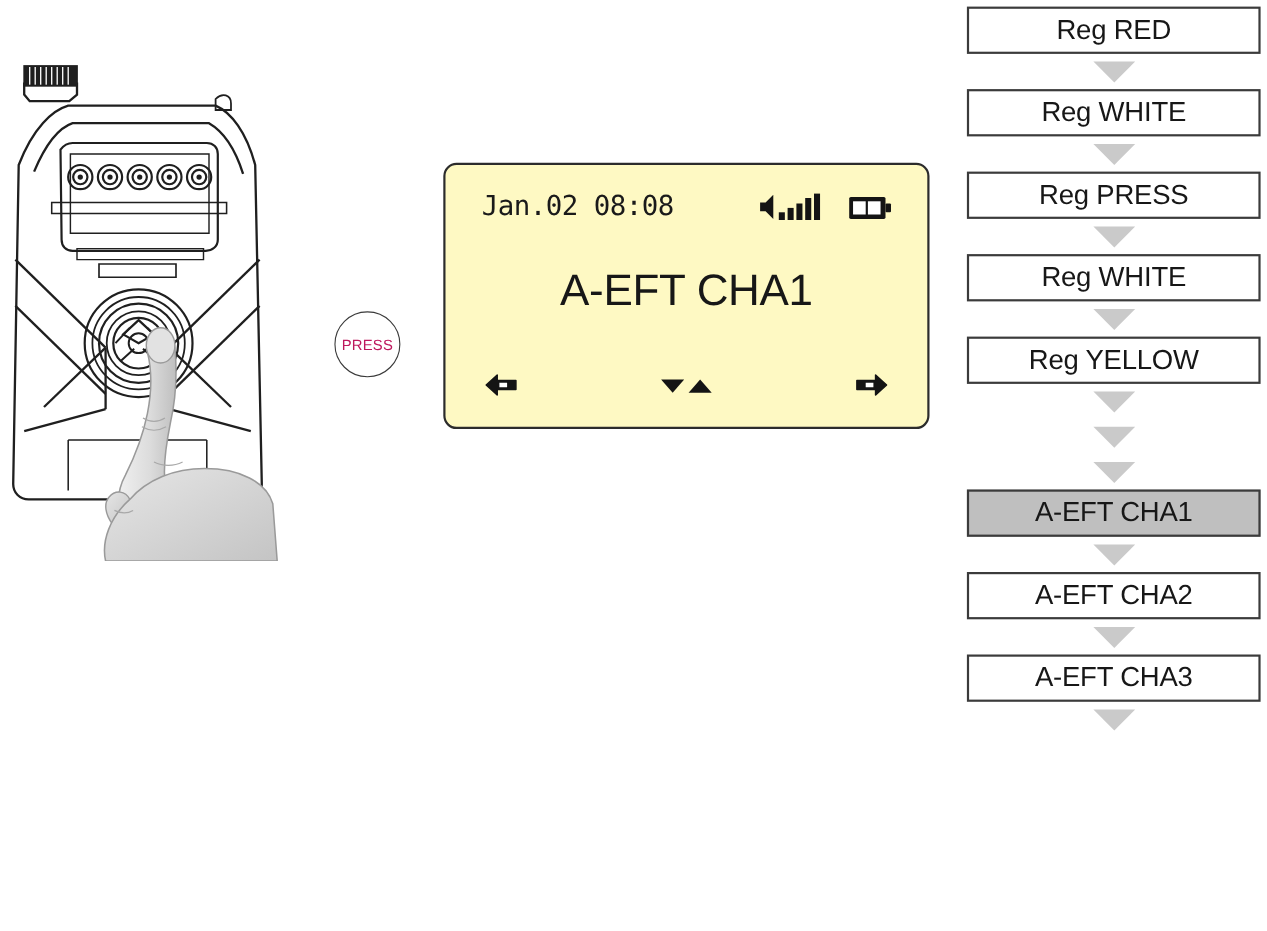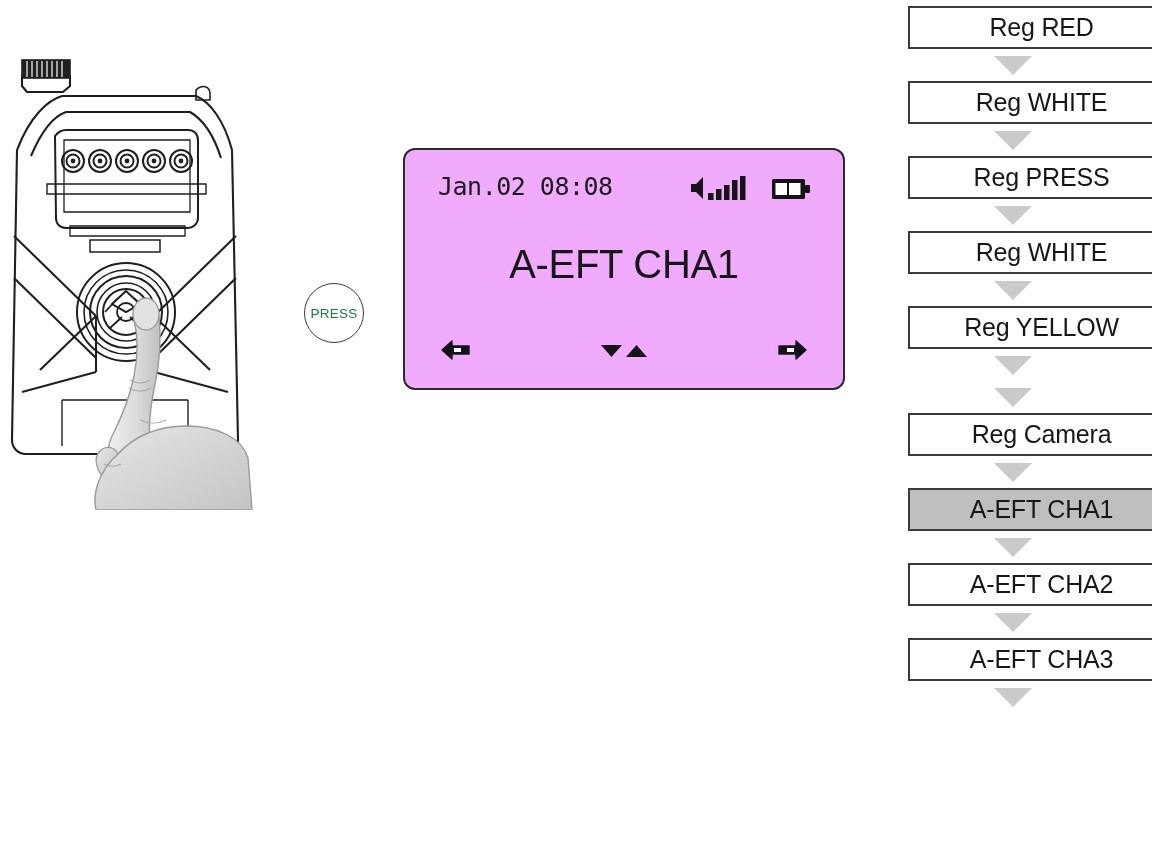--- a/index.html
+++ b/index.html
@@ -35,35 +35,35 @@
     border: 1.6px solid #3a3a3a;
     border-radius: 50%;
     box-sizing: border-box;
     display: flex;
     align-items: center;
     justify-content: center;
   }
   #press-callout .press-label {
     font-size: 13.5px;
     letter-spacing: 0.2px;
-    color: #15803d;
+    color: #be185d;
     font-family: "Liberation Sans", sans-serif;
   }
 
   
   #lcd-screen {
     position: absolute;
     left: 403px;
     top: 148px;
     width: 442px;
     height: 242px;
     border: 2.2px solid #2c2c2c;
     border-radius: 12px;
     box-sizing: border-box;
-    background: #f0abfc;
+    background: #fef9c3;
   }
   #lcd-statusbar {
     position: absolute;
     left: 0;
     top: 22px;
     width: 100%;
     height: 34px;
     display: flex;
     align-items: center;
   }
@@ -112,21 +112,21 @@
   #lcd-nav-mid   { position: absolute; left: 0; right: 0; top: 6px; text-align: center; }
   #lcd-nav-right { position: absolute; right: 36px; top: 2px; }
 
   
   #flowchart {
     position: absolute;
     left: 879px;
     top: 6px;
     width: 267px;
   }
-  .flow-row { position: relative; margin-left: 29px; }
+  .flow-row { position: relative; }
   .flow-box {
     width: 267px;
     height: 43px;
     box-sizing: border-box;
     border: 2px solid #3b3b3b;
     background: #ffffff;
     display: flex;
     align-items: center;
     justify-content: center;
   }
@@ -369,25 +369,20 @@
       <div class="flow-box">
         <span class="flow-label">Reg YELLOW</span>
       </div>
     </div>
     <div class="flow-arrow">
       <div class="tri"></div>
     </div>
     <div class="flow-arrow">
       <div class="tri"></div>
     </div>
-    <div class="flow-row">
-      <div class="flow-box">
-        <span class="flow-label">Reg Camera</span>
-      </div>
-    </div>
     <div class="flow-arrow">
       <div class="tri"></div>
     </div>
     <div class="flow-row">
       <div class="flow-box highlighted">
         <span class="flow-label">A-EFT CHA1</span>
       </div>
     </div>
     <div class="flow-arrow">
       <div class="tri"></div>

